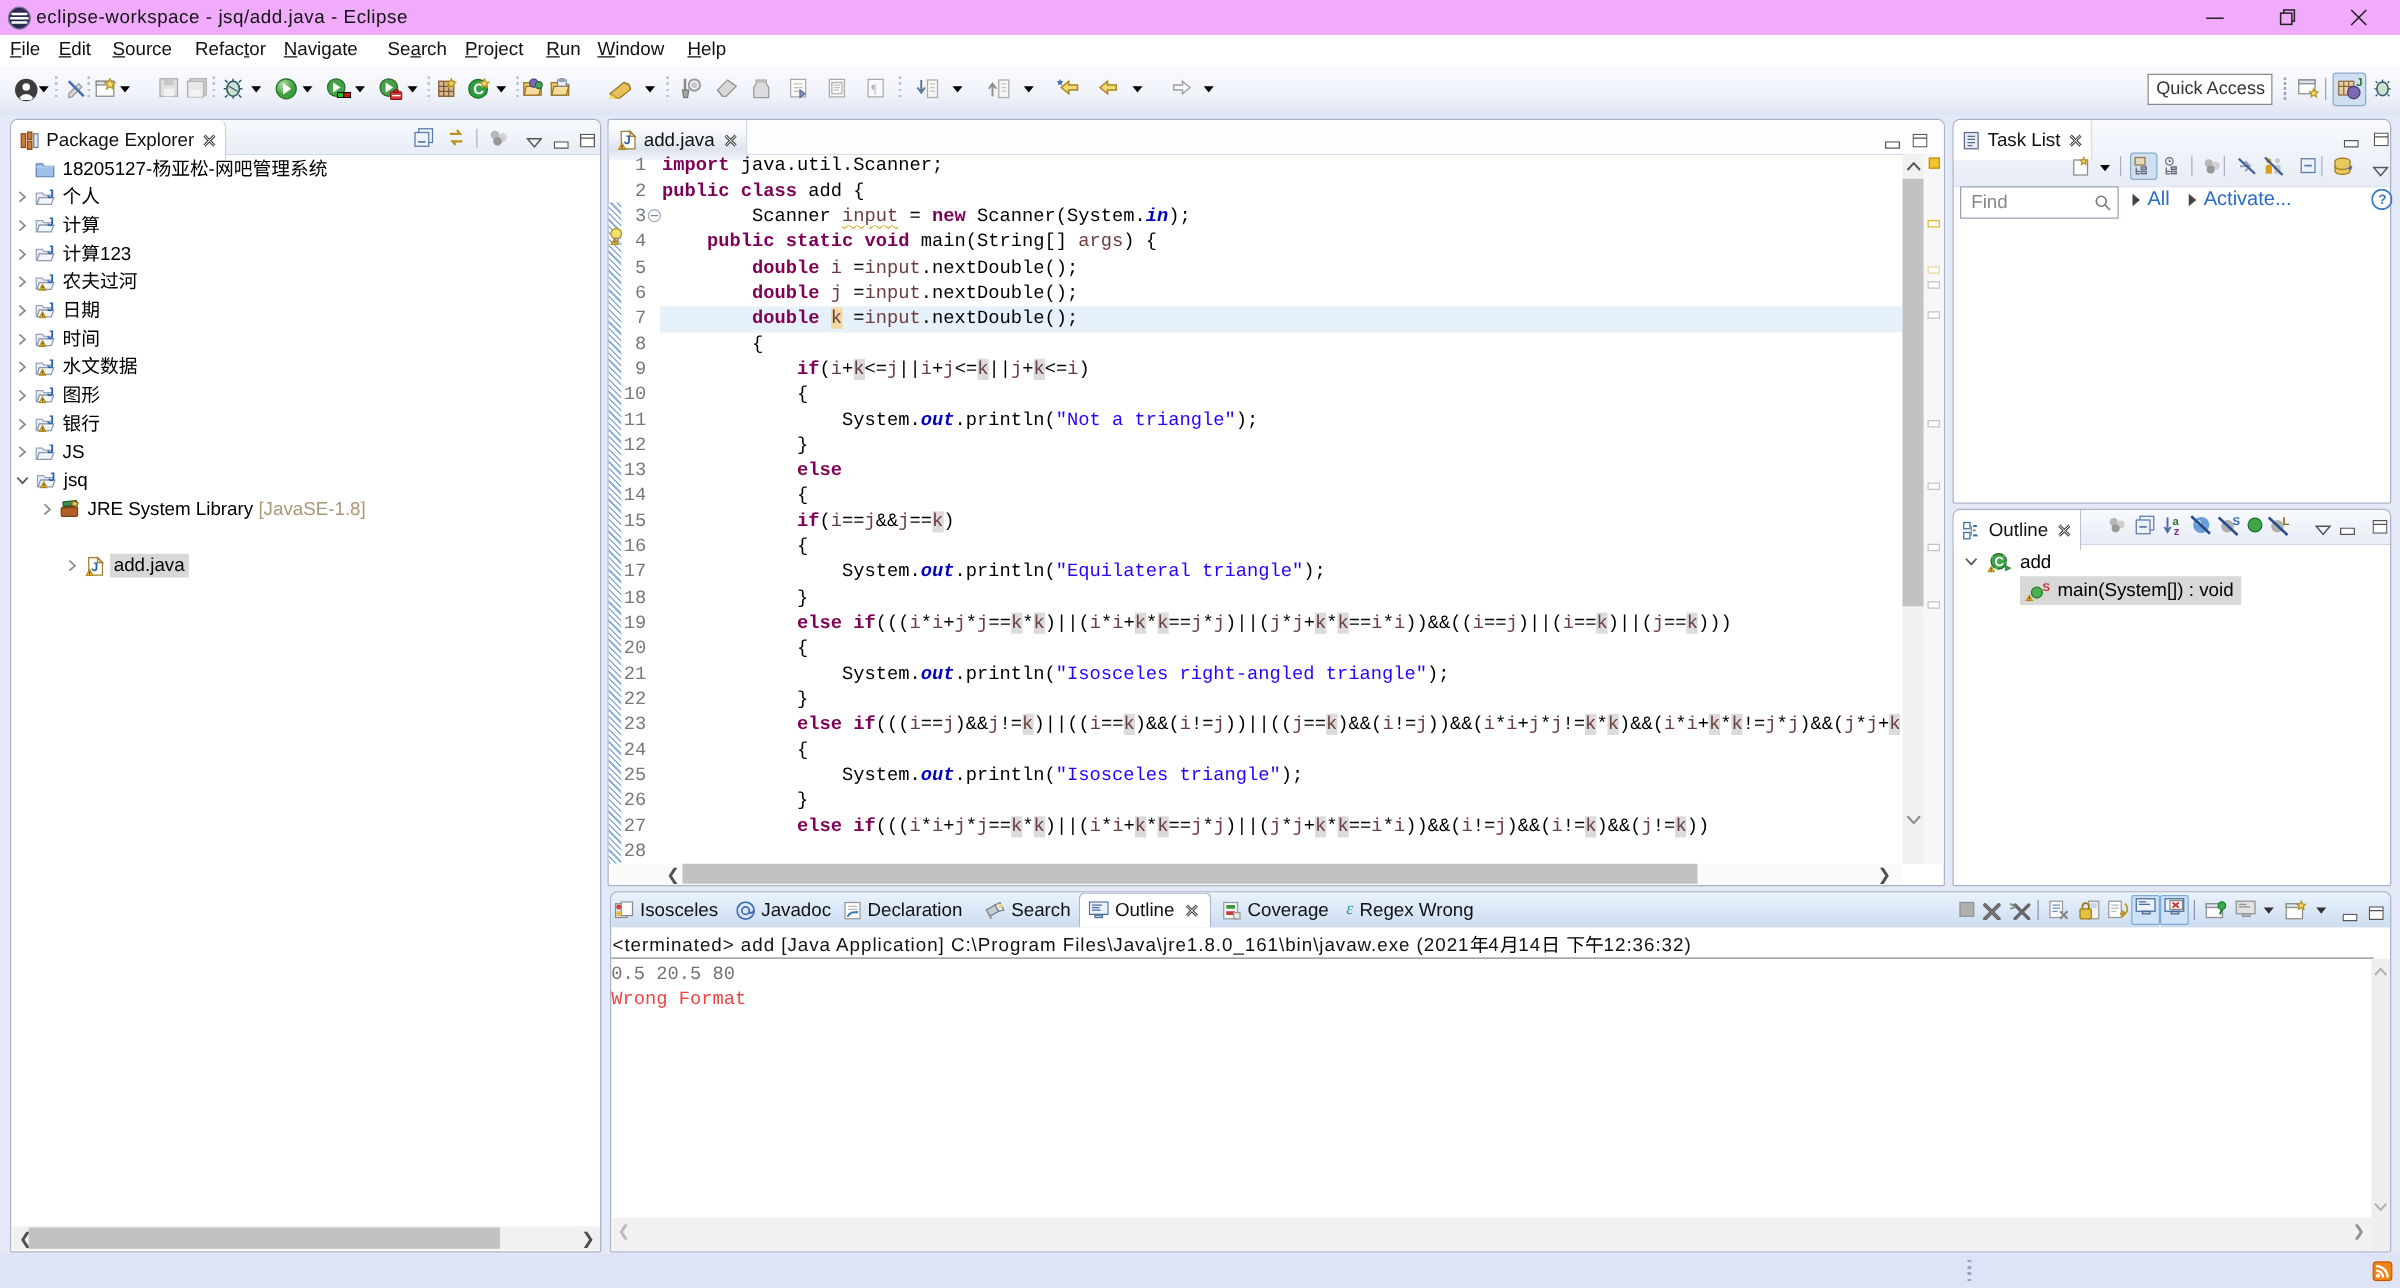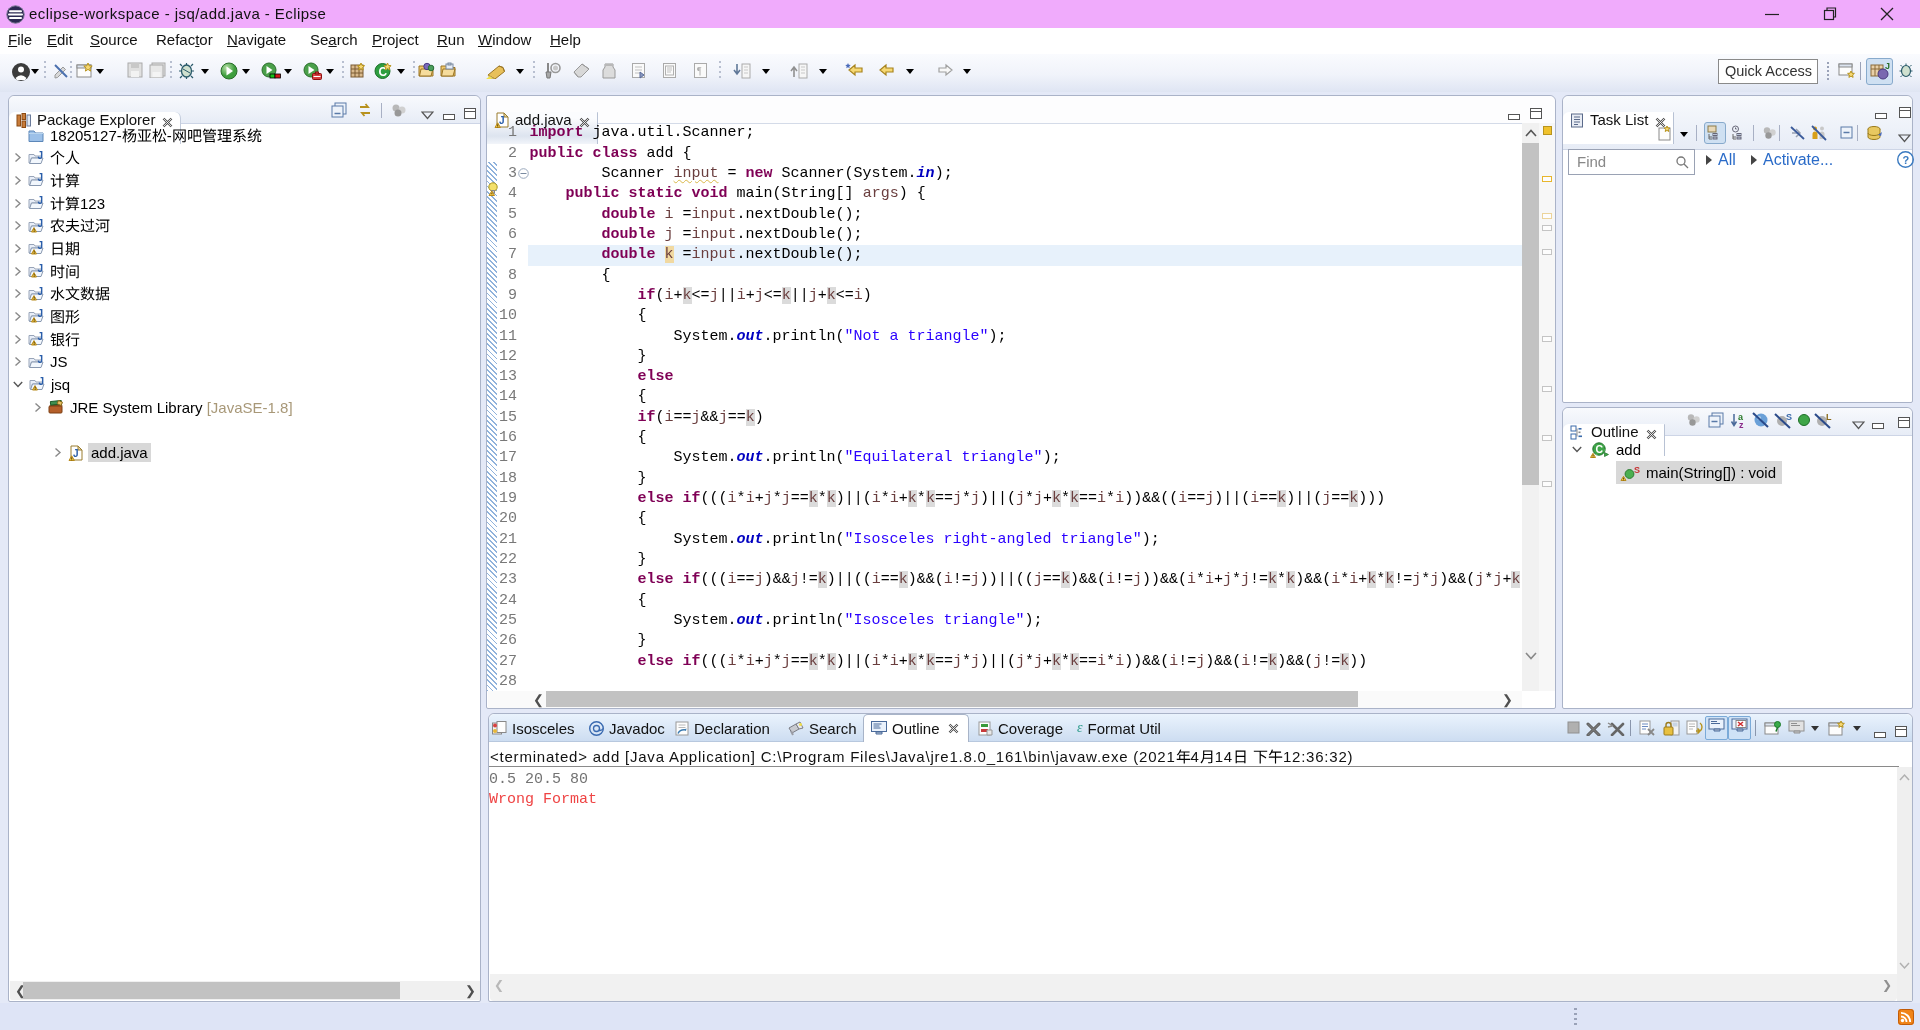--- a/index.html
+++ b/index.html
@@ -7,21 +7,21 @@
 #titlebar{position:absolute;left:0;top:0;width:1920px;height:28px;background:#f0abfc}
 #title-text{position:absolute;left:29px;top:5px;font-size:15px;color:#111}
 #menubar{position:absolute;left:0;top:28px;width:1920px;height:26px;background:#fff}
 #menubar span{position:absolute;top:3px;font-size:15px;color:#111}
 #toolbar{position:absolute;left:0;top:54px;width:1920px;height:38px;background:linear-gradient(180deg,#fafbfe,#f0f3fa 55%,#dfe5f3)}
 .tbi{position:absolute;top:62px}
 .tsep{position:absolute;top:61px;width:2px;height:20px;background-image:repeating-linear-gradient(180deg,#b8bfd0 0 2px,transparent 2px 5px)}
 .dd{position:absolute;width:0;height:0;border-left:4.5px solid transparent;border-right:4.5px solid transparent;border-top:5px solid #000;top:69px}
 .panel{position:absolute;background:#fff;border:1px solid #aab3c8;border-radius:6px 6px 2px 2px}
 .phead{position:absolute;left:0;top:0;right:0;height:28px;background:linear-gradient(180deg,#f8fafd,#e7ecf6);border-bottom:1px solid #cdd5e6;border-radius:6px 6px 0 0}
-.tab{position:absolute;top:16px;height:28px;background:linear-gradient(180deg,#fbfcfe 20%,#dde4ef 75%,#f2f5fa);border-right:1px solid #b8c2d4;border-radius:6px 1px 0 0;display:flex;align-items:flex-end;padding:16px 7px;font-size:15px;color:#111;white-space:nowrap}
+.tab{position:absolute;top:0;height:28px;background:linear-gradient(180deg,#fbfcfe 20%,#dde4ef 75%,#f2f5fa);border-right:1px solid #b8c2d4;border-radius:6px 1px 0 0;display:flex;align-items:center;padding:16px 7px;font-size:15px;color:#111;white-space:nowrap}
 .tab .x{margin-left:7px;display:inline-flex}
 .hico{position:absolute;top:5px}
 .row{position:absolute;display:flex;align-items:center;white-space:nowrap;font-size:15px;color:#000;height:23px}
 .row svg{flex:0 0 auto}
 mark{background:#dbdbdb;color:inherit}
 .mk7{background:#f1d9a1}
 .kw{color:#7f0055;font-weight:bold}
 .str{color:#2a00ff}
 .fld{color:#0000c0;font-weight:bold;font-style:italic}
 .lv{color:#6a3e3e}
@@ -807,21 +807,21 @@
     </div>
 <div class="row" style="left:53px;top:53px">
       <span style="background:#d8d8d8;display:flex;align-items:center;height:23px;padding:0 6px 0 4px">
         <svg width="22" height="16" viewBox="0 0 22 16">
           <circle cx="9.5" cy="9" r="4.4" fill="#4caf50" stroke="#2a7a30"></circle>
           <text x="14" y="7.5" font-family="Liberation Sans" font-weight="bold" font-size="9" fill="#c43333">S</text>
           <path d="M1 15.5 L3.5 11.3 L6 15.5 Z" fill="#f2c84c" stroke="#b88a1a"></path>
           <rect x="3.1" y="12.7" width="0.9" height="1.6" fill="#5c4708"></rect>
           <rect x="3.1" y="14.6" width="0.9" height="0.7" fill="#5c4708"></rect>
         </svg>
-        <span style="margin-left:4px">main(String[]) : void</span>
+        <span style="margin-left:4px">main(System[]) : void</span>
       </span>
     </div>
 </div>
 <div class="panel" style="left:488px;top:713px;width:1425px;height:289px">
 <div class="phead" style="background:linear-gradient(180deg,#eaf3fd,#cdddf1);border-bottom:1px solid #b8c8de"></div>
 <div class="ctab" style="left:3px">
       <svg width="15" height="14" viewBox="0 0 15 14">
         <rect x="0.5" y="2" width="9" height="11" fill="#f2f2f2" stroke="#888"></rect>
         <rect x="5" y="0.5" width="9" height="11" fill="#fdfdfd" stroke="#888"></rect>
         <circle cx="3" cy="4.5" r="2" fill="#d84040"></circle>
@@ -874,21 +874,21 @@
       <svg width="15" height="15" viewBox="0 0 15 15">
         <rect x="1" y="1" width="11" height="13" fill="#fdfdfd" stroke="#999"></rect>
         <rect x="3" y="3" width="7" height="3" fill="#3a9a3a"></rect>
         <rect x="3" y="8" width="7" height="3" fill="#c83a3a"></rect>
         <path d="M9 9 h5 v5 h-5z" fill="#e8e8e8" stroke="#999"></path>
       </svg>
       <span style="margin-left:5px">Coverage</span>
     </div>
 <div class="ctab" style="left:588px">
       <span style="color:#2a9a8a;font-size:14px;font-style:italic;font-family:Liberation Serif">ε</span>
-      <span style="margin-left:5px">Format Util</span>
+      <span style="margin-left:5px">Regex Wrong</span>
     </div>
 <div class="hico" style="left:1077px;top:6px"><svg width="15" height="15" viewBox="0 0 15 15">
         <rect x="2" y="2" width="11" height="11" fill="#b0b0b0" stroke="#909090"></rect>
       </svg></div>
 <div class="hico" style="left:1097px;top:6px"><svg width="17" height="16" viewBox="0 0 17 16">
         <path d="M2 4 L13 15 M13 4 L2 15" stroke="#555" stroke-width="3" stroke-linecap="round"></path>
         <path d="M2 4 L13 15 M13 4 L2 15" stroke="#777" stroke-width="1.6" stroke-linecap="round"></path>
       </svg></div>
 <div class="hico" style="left:1118px;top:6px"><svg width="19" height="16" viewBox="0 0 19 16">
         <path d="M5 4 L16 15 M16 4 L5 15" stroke="#666" stroke-width="2.6" stroke-linecap="round"></path>

